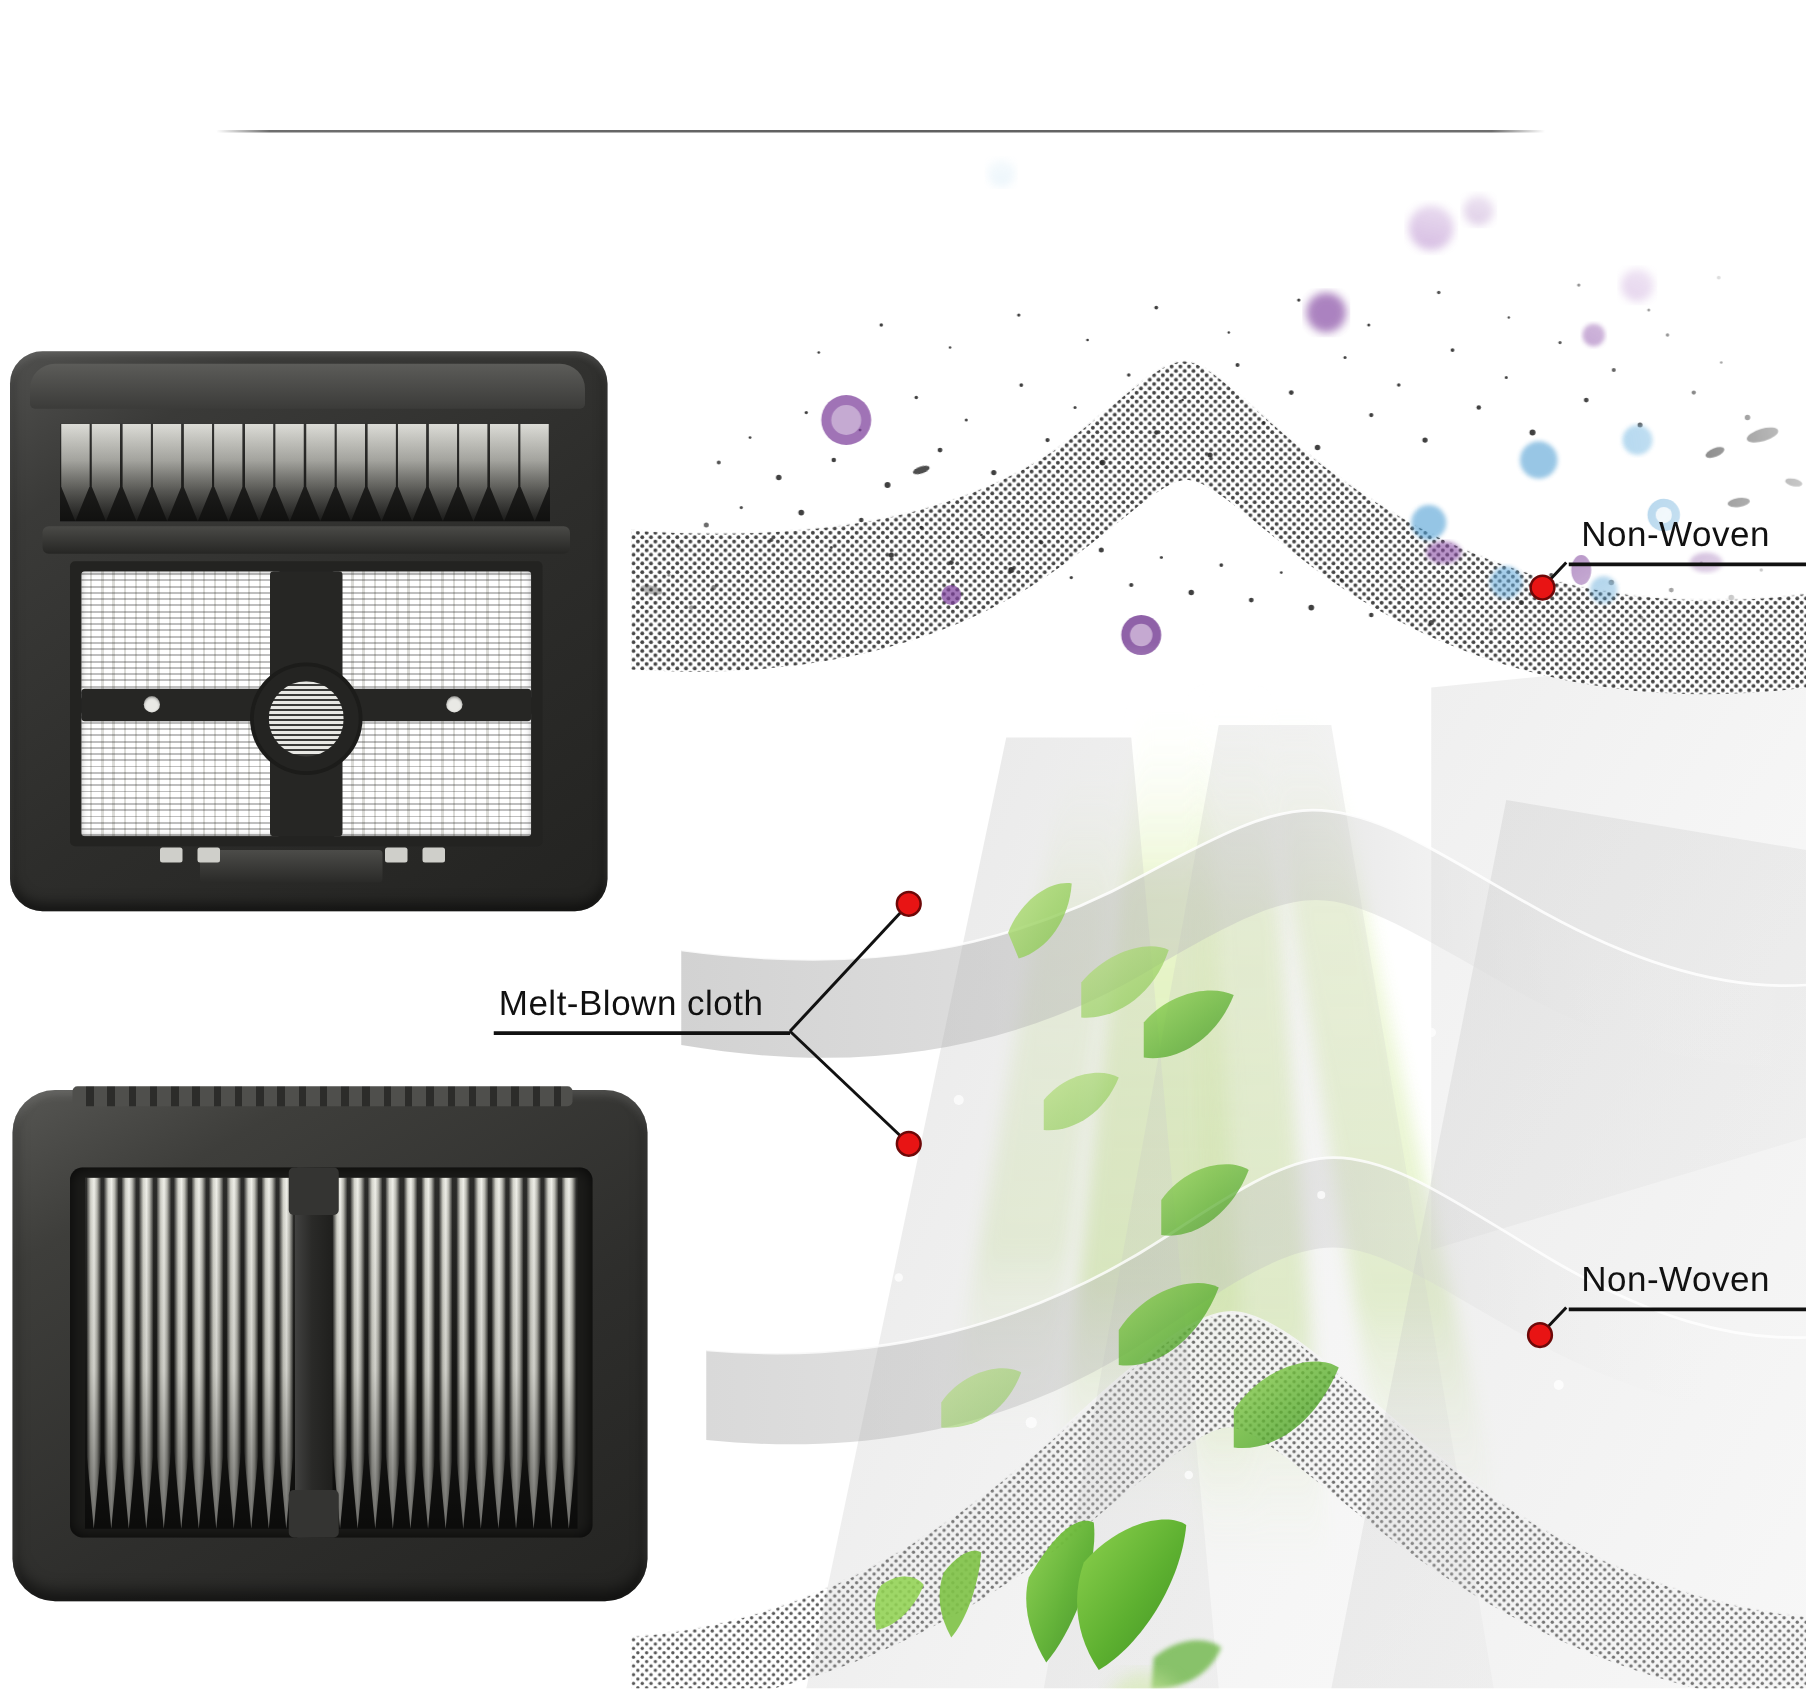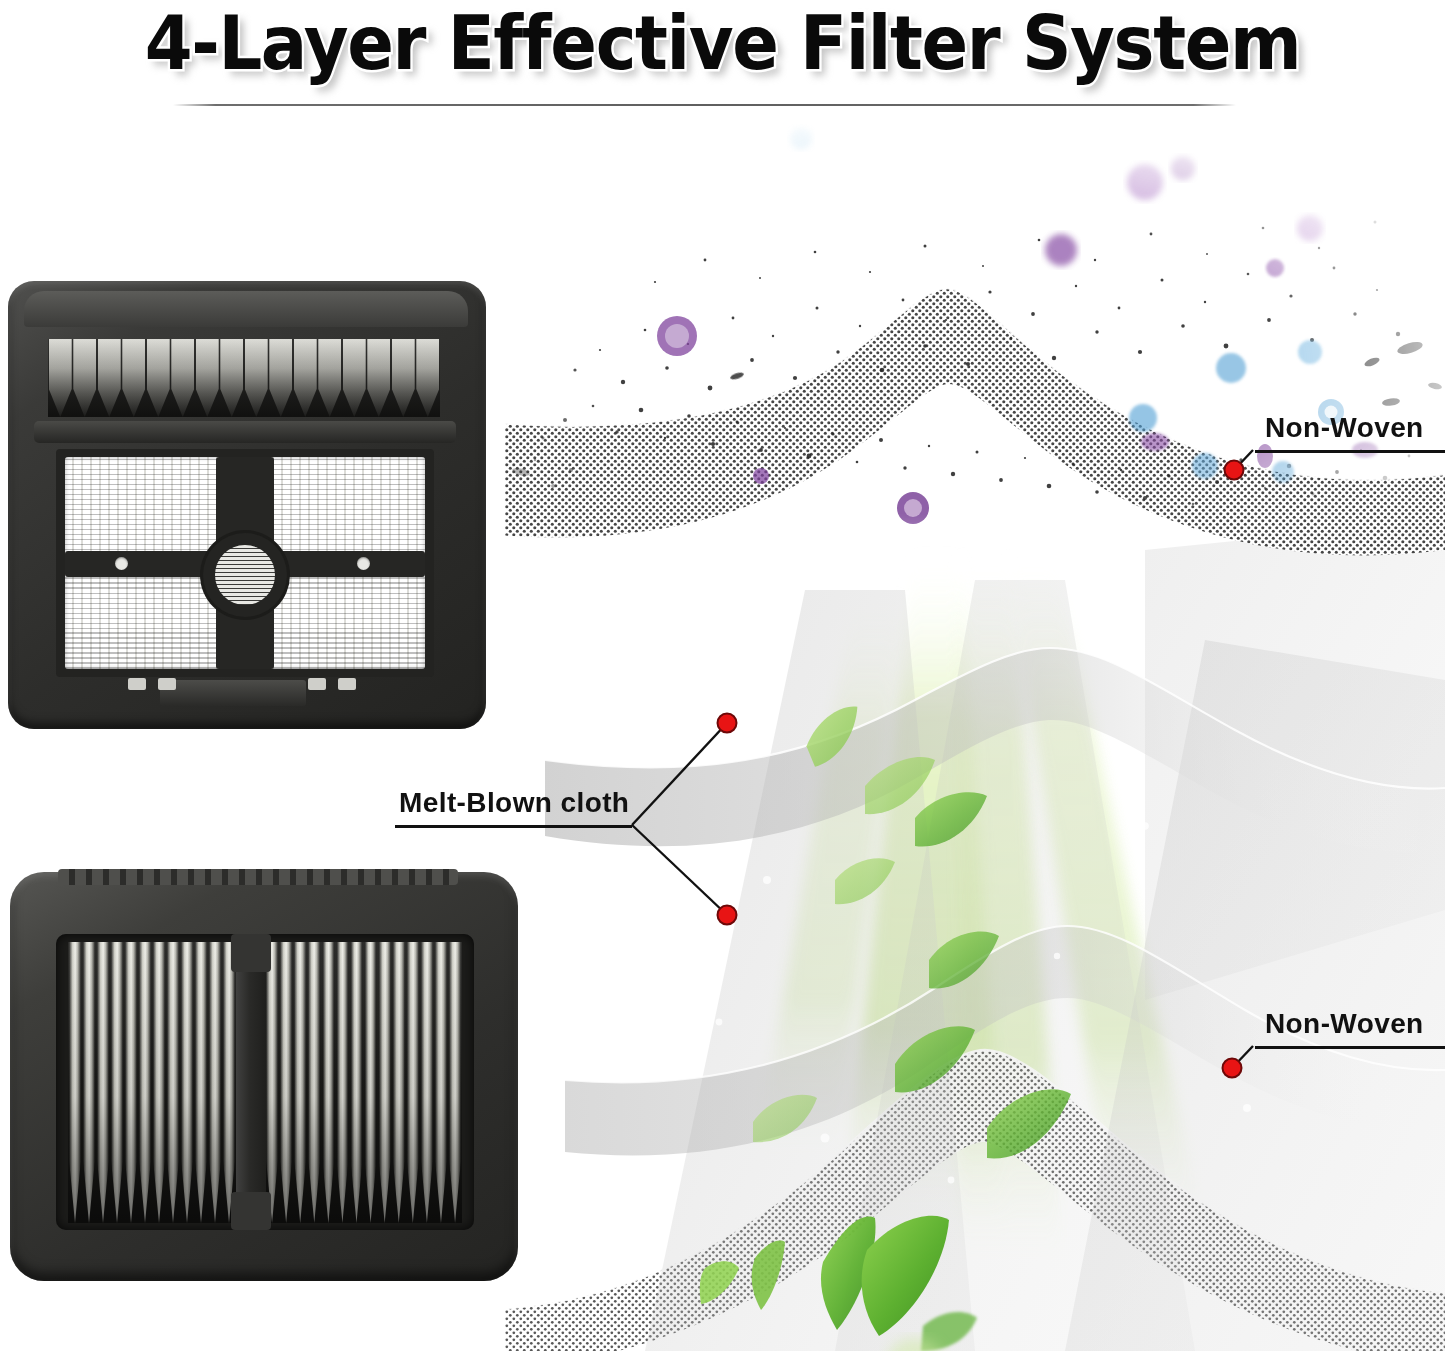--- a/index.html
+++ b/index.html
@@ -94,44 +94,40 @@
   #fb-div-cap-b{position:absolute;left:221px;top:320px;width:40px;height:38px;background:#343432;border-radius:4px;}
 
   
   #illus{position:absolute;left:505px;top:120px;width:940px;height:1231px;overflow:hidden;}
   #illus svg{position:absolute;left:0;top:0;}
 
   
   .callout{position:absolute;}
   .callout .lbl{
     position:absolute;font-family:"Liberation Sans",sans-serif;
-    font-size:28px;font-weight:bold;color:#111;white-space:nowrap;
+    font-size:28px;font-weight:normal;color:#111;white-space:nowrap;
     letter-spacing:.4px;
   }
   .callout .rule{position:absolute;height:2.5px;background:#111;}
   #co-nonwoven-top{left:1255px;top:412px;}
   #co-nonwoven-top .lbl{left:10px;top:0;}
   #co-nonwoven-top .rule{left:0;top:38px;width:190px;}
   #co-melt{left:395px;top:787px;}
   #co-melt .lbl{left:4px;top:0;}
   #co-melt .rule{left:0;top:38px;width:237px;}
   #co-nonwoven-bot{left:1255px;top:1008px;}
   #co-nonwoven-bot .lbl{left:10px;top:0;}
   #co-nonwoven-bot .rule{left:0;top:38px;width:190px;}
   #leaders{position:absolute;left:0;top:0;width:1445px;height:1351px;pointer-events:none;}
 </style>
 </head>
 <body>
 
 <div id="stage">
 
-  <div id="title-wrap">
-    <div id="page-title-shadow">4-Layer Effective Filter System</div>
-    <div id="page-title">4-Layer Effective Filter System</div>
-  </div>
   <div id="title-divider"></div>
 
   <div class="filter-photo" id="filter-top">
     <div id="ft-body"></div>
     <div id="ft-side"></div>
     <div id="ft-teeth">
       <div class="tooth"></div>
         <div class="tooth"></div>
         <div class="tooth"></div>
         <div class="tooth"></div>

